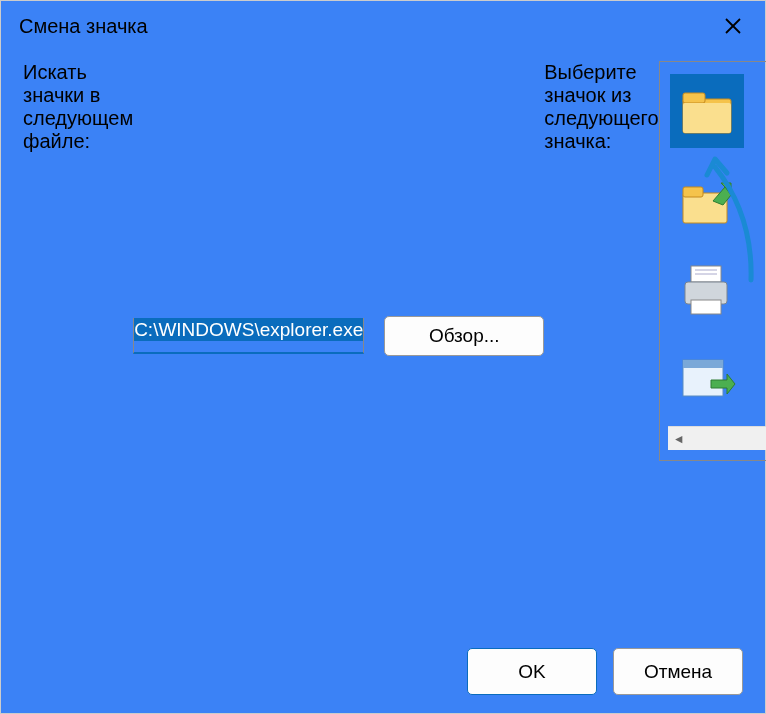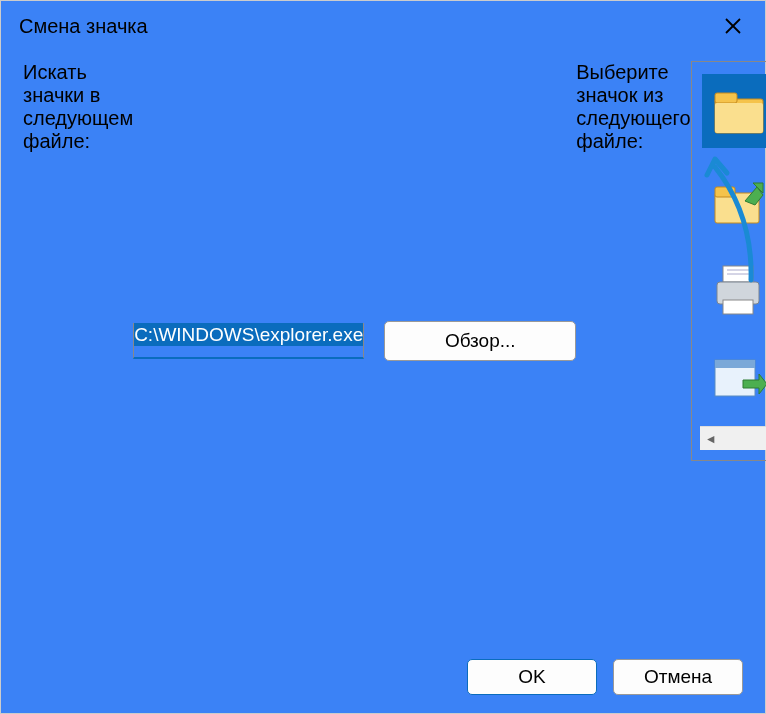--- a/index.html
+++ b/index.html
@@ -64,21 +64,21 @@
     padding: 0 0;
     font-size: 19px;
     outline: none;
   }
   .path-input .selected {
     background: #0a6cbd;
     color: #fff;
     padding: 1px 0;
   }
   .browse-btn {
-    width: 192px;
+    width: 160px;
     height: 40px;
     border: 1px solid #999;
     border-radius: 5px;
     background: #fdfdfd;
     font-size: 19px;
     cursor: pointer;
     display: flex;
     align-items: center;
     justify-content: center;
   }
@@ -141,21 +141,21 @@
     background: #f0f0f0;
     position: relative;
   }
   .footer {
     display: flex;
     justify-content: flex-end;
     gap: 16px;
     padding: 18px 22px;
   }
   .footer button {
-    height: 36px;
+    height: 47px;
     min-width: 130px;
     border: 1px solid #999;
     border-radius: 5px;
     background: #fdfdfd;
     font-size: 19px;
     cursor: pointer;
   }
   .footer .ok {
     border: 1.5px solid #0a6cbd;
   }
@@ -181,21 +181,21 @@
 
     <div class="path-row">
       <div class="path-input">
         <span class="selected">C:\WINDOWS\explorer.exe</span>
       </div>
       <div class="browse-btn">
         <span>Обзор...</span>
       </div>
     </div>
 
-    <div class="label">Выберите значок из следующего файле:</div>
+    <div class="label">Выберите значок из следующего значка:</div>
 
     <div class="icon-list-frame">
       <div class="icon-grid">
 
         <div class="icon-cell selected">
           <svg width="60" height="60" viewBox="0 0 60 60">
             <rect x="6" y="18" width="48" height="34" rx="2" fill="#f5c34b" stroke="#c48a1e" stroke-width="1"></rect>
             <rect x="6" y="12" width="22" height="10" rx="2" fill="#f5c34b" stroke="#c48a1e" stroke-width="1"></rect>
             <rect x="6" y="22" width="48" height="30" rx="2" fill="#fadf8e"></rect>
           </svg>

